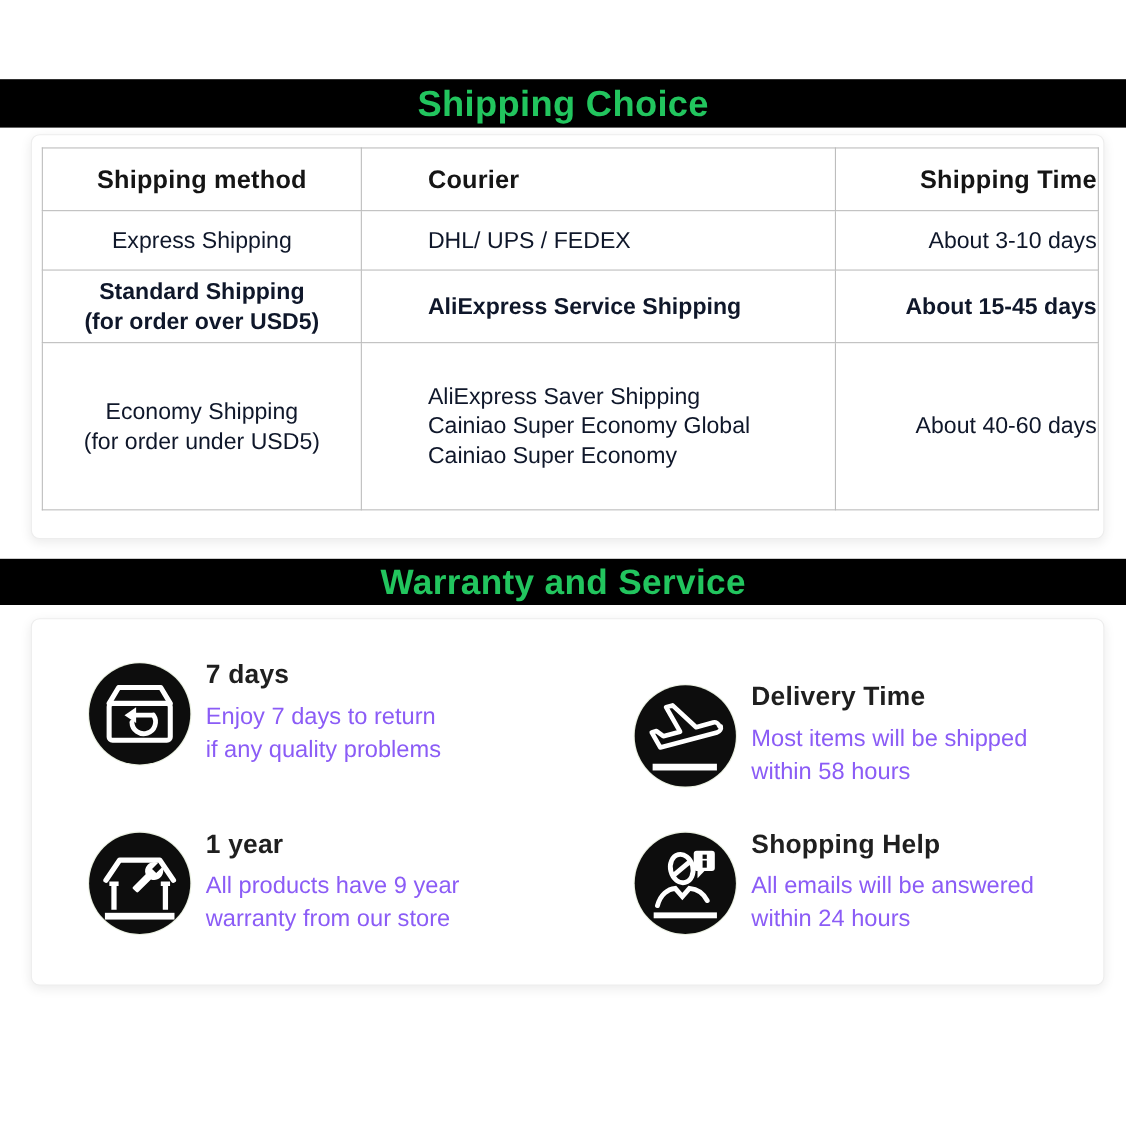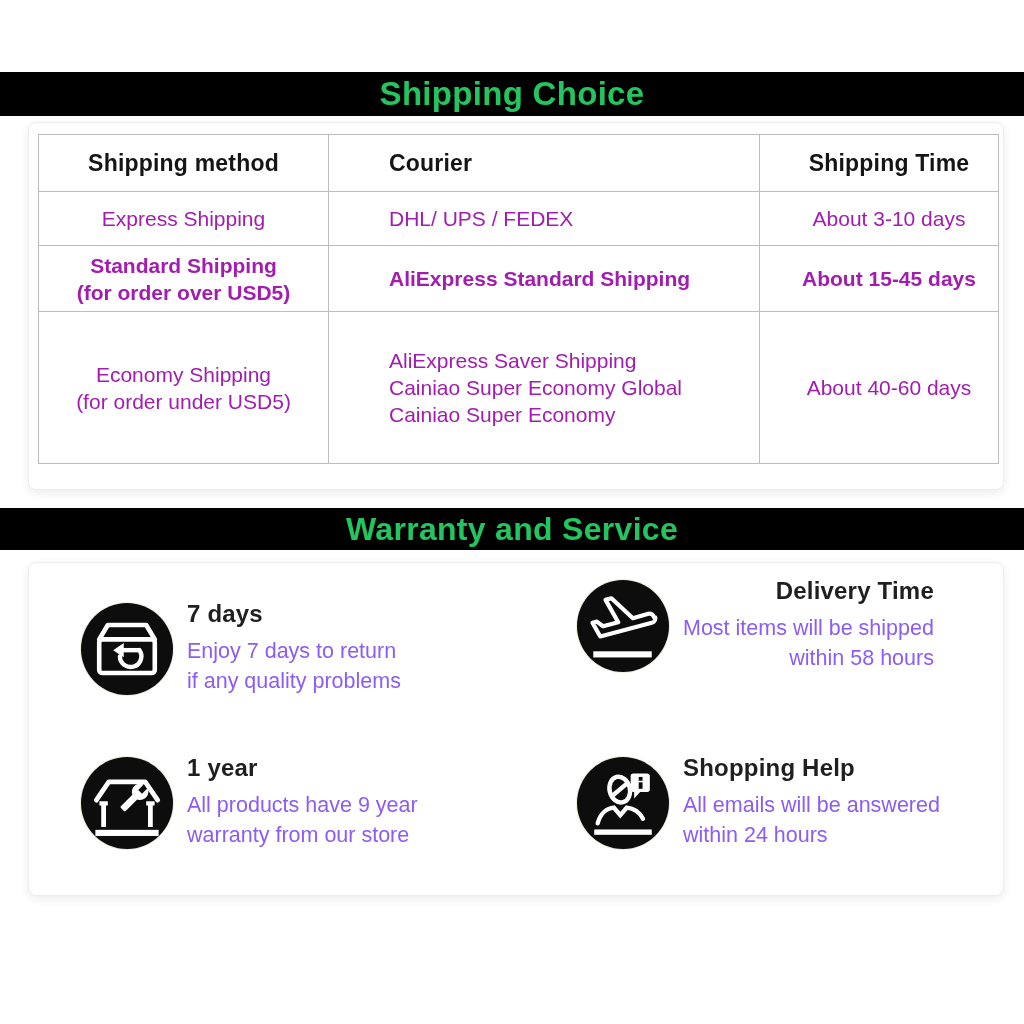--- a/index.html
+++ b/index.html
@@ -28,28 +28,28 @@
     position:absolute;left:9px;top:11px;border-collapse:collapse;table-layout:fixed;
   }
   table.ship th,table.ship td{
     border:1px solid #bdbdbd;vertical-align:middle;box-sizing:border-box;
     white-space:pre-line;
   }
   table.ship th{
     font-size:23px;font-weight:700;color:#151515;letter-spacing:.2px;
   }
   table.ship td{
-    font-size:21px;color:#a21caf;line-height:27px;
+    font-size:21px;color:#0f172a;line-height:27px;
   }
   .col-method{width:290px;}
   .col-courier{width:431px;}
   .col-time{width:239px;}
   th.c-method,td.c-method{text-align:center;margin-top:36px;}
   th.c-courier,td.c-courier{text-align:left;padding-left:60px;}
-  th.c-time,td.c-time{text-align:center;padding-left:21px;margin-top:24px;}
+  th.c-time,td.c-time{text-align:right;padding-left:21px;margin-top:24px;}
   tr.hrow{height:57px;}
   tr.r1{height:54px;}
   tr.r2{height:66px;font-weight:bold;}
   tr.r3{height:152px;}
   td.roomy{line-height:45px;}
 
   .witem{
     position:absolute;display:flex;align-items:flex-start;gap:14px;
   }
   .wcircle{
@@ -88,21 +88,21 @@
       <th class="c-time">Shipping Time</th>
     </tr>
     <tr class="r1">
       <td class="c-method">Express Shipping</td>
       <td class="c-courier">DHL/ UPS / FEDEX</td>
       <td class="c-time">About 3-10 days</td>
     </tr>
     <tr class="r2">
       <td class="c-method">Standard Shipping
 (for order over USD5)</td>
-      <td class="c-courier">AliExpress Standard Shipping</td>
+      <td class="c-courier">AliExpress Service Shipping</td>
       <td class="c-time">About 15-45 days</td>
     </tr>
     <tr class="r3">
       <td class="c-method">Economy Shipping
 (for order under USD5)</td>
       <td class="c-courier roomy">AliExpress Saver Shipping
 Cainiao Super Economy Global
 Cainiao Super Economy</td>
       <td class="c-time">About 40-60 days</td>
     </tr>
@@ -126,21 +126,21 @@
       <path d="M22.3 20.9 L16.8 24.6 L22.3 28.3 Z" fill="#ffffff"></path>
     </svg>
   </div>
   <div class="wtext">
     <p class="wtitle">7 days</p>
     <p class="wdesc">Enjoy 7 days to return
 if any quality problems</p>
   </div>
 </div>
 
-<div class="witem" style="left:577px;top:577px;text-align:right;">
+<div class="witem" style="left:577px;top:620px;">
   <div class="wcircle">
     <svg viewBox="0 0 48 48">
       <g transform="translate(5,4.2) scale(1.62)">
         <path d="M21.7 9.4 c-.2-.8-1-1.3-1.8-1.1 L14.9 9.7 8 3.3 6.1 3.8 10.2 11 5.3 12.3 3.3 10.8 1.9 11.2 4.4 15.6 21 11.2 c.8-.2 1.3-1 1.1-1.8 z" fill="none" stroke="#ffffff" stroke-width="1.35" stroke-linejoin="round"></path>
       </g>
       <rect x="8.5" y="37.2" width="30.5" height="3.2" fill="#ffffff"></rect>
     </svg>
   </div>
   <div class="wtext">
     <p class="wtitle">Delivery Time</p>

